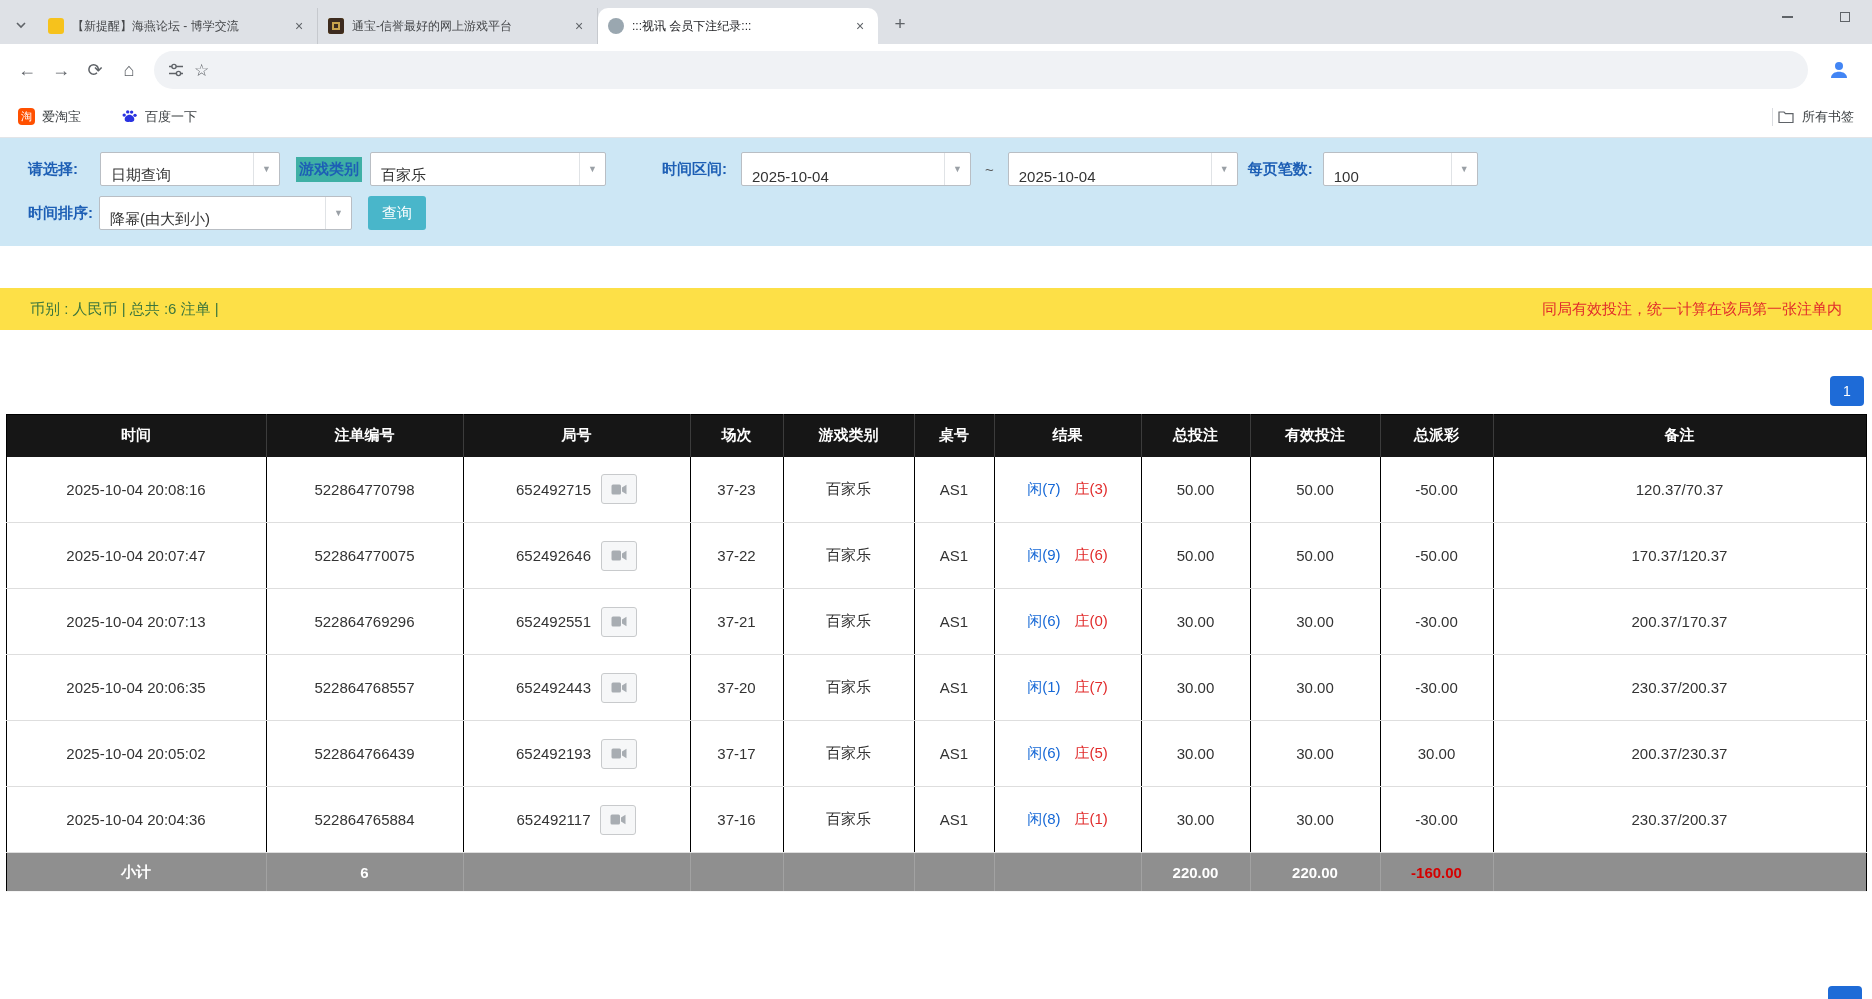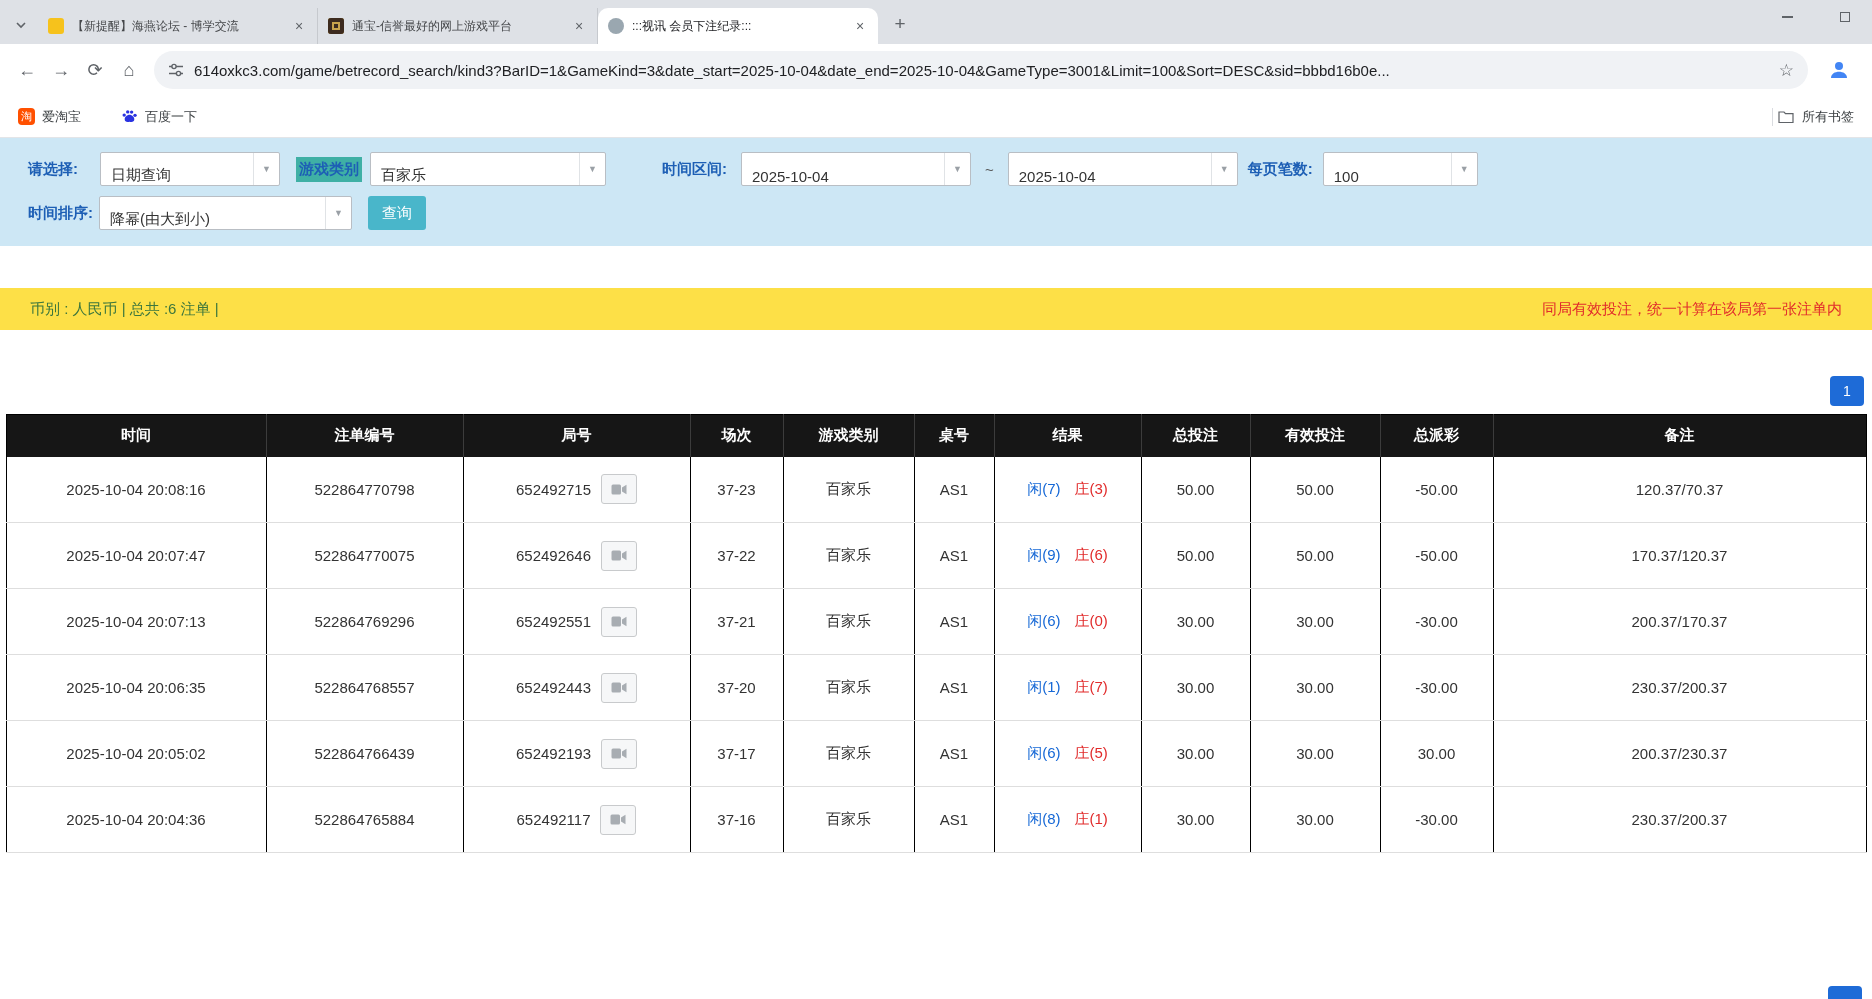--- a/index.html
+++ b/index.html
@@ -123,21 +123,20 @@
   <span class="nav-icon">⟳</span>
   <span class="nav-icon">⌂</span>
   <div class="omnibox">
     <span class="omni-tune">
       <svg width="16" height="16" viewBox="0 0 16 16" fill="none" stroke="#5f6368" stroke-width="1.4">
           <path d="M1 4.5h14M1 11.5h14"></path>
           <circle cx="6" cy="4.5" r="2.1" fill="#f0f2f5"></circle>
           <circle cx="10.5" cy="11.5" r="2.1" fill="#f0f2f5"></circle>
         </svg>
     </span>
-    <span class="omni-url">614oxkc3.com/game/betrecord_search/kind3?BarID=1&amp;GameKind=3&amp;date_start=2025-10-04&amp;date_end=2025-10-04&amp;GameType=3001&amp;Limit=100&amp;Sort=DESC&amp;sid=bbbd16b0e...</span>
     <span class="omni-star">☆</span>
   </div>
   <span class="avatar">
     <svg width="24" height="24" viewBox="0 0 24 24" fill="#4285f4">
         <circle cx="12" cy="8" r="4"></circle>
         <path d="M4 20c0-4.2 4-6.2 8-6.2s8 2 8 6.2z"></path>
       </svg>
   </span>
 </div>
 
@@ -378,16 +377,29 @@
     <td>百家乐</td>
     <td>AS1</td>
     <td><span class="res-p">闲(8)</span><span class="res-b">庄(1)</span></td>
     <td class="blue">30.00</td>
     <td>30.00</td>
     <td class="neg">-30.00</td>
     <td>230.37/200.37</td>
   </tr>
     </tbody>
   <tbody>
+    <tr class="sumrow">
+      <td>小计</td>
+      <td>6</td>
+      <td></td>
+        <td></td>
+        <td></td>
+        <td></td>
+        <td></td>
+      <td>220.00</td>
+      <td>220.00</td>
+      <td class="neg-sum">-160.00</td>
+      <td></td>
+    </tr>
   </tbody>
 </table>
 
 <div class="pagebtn-bottom"></div>
 
 </body></html>

